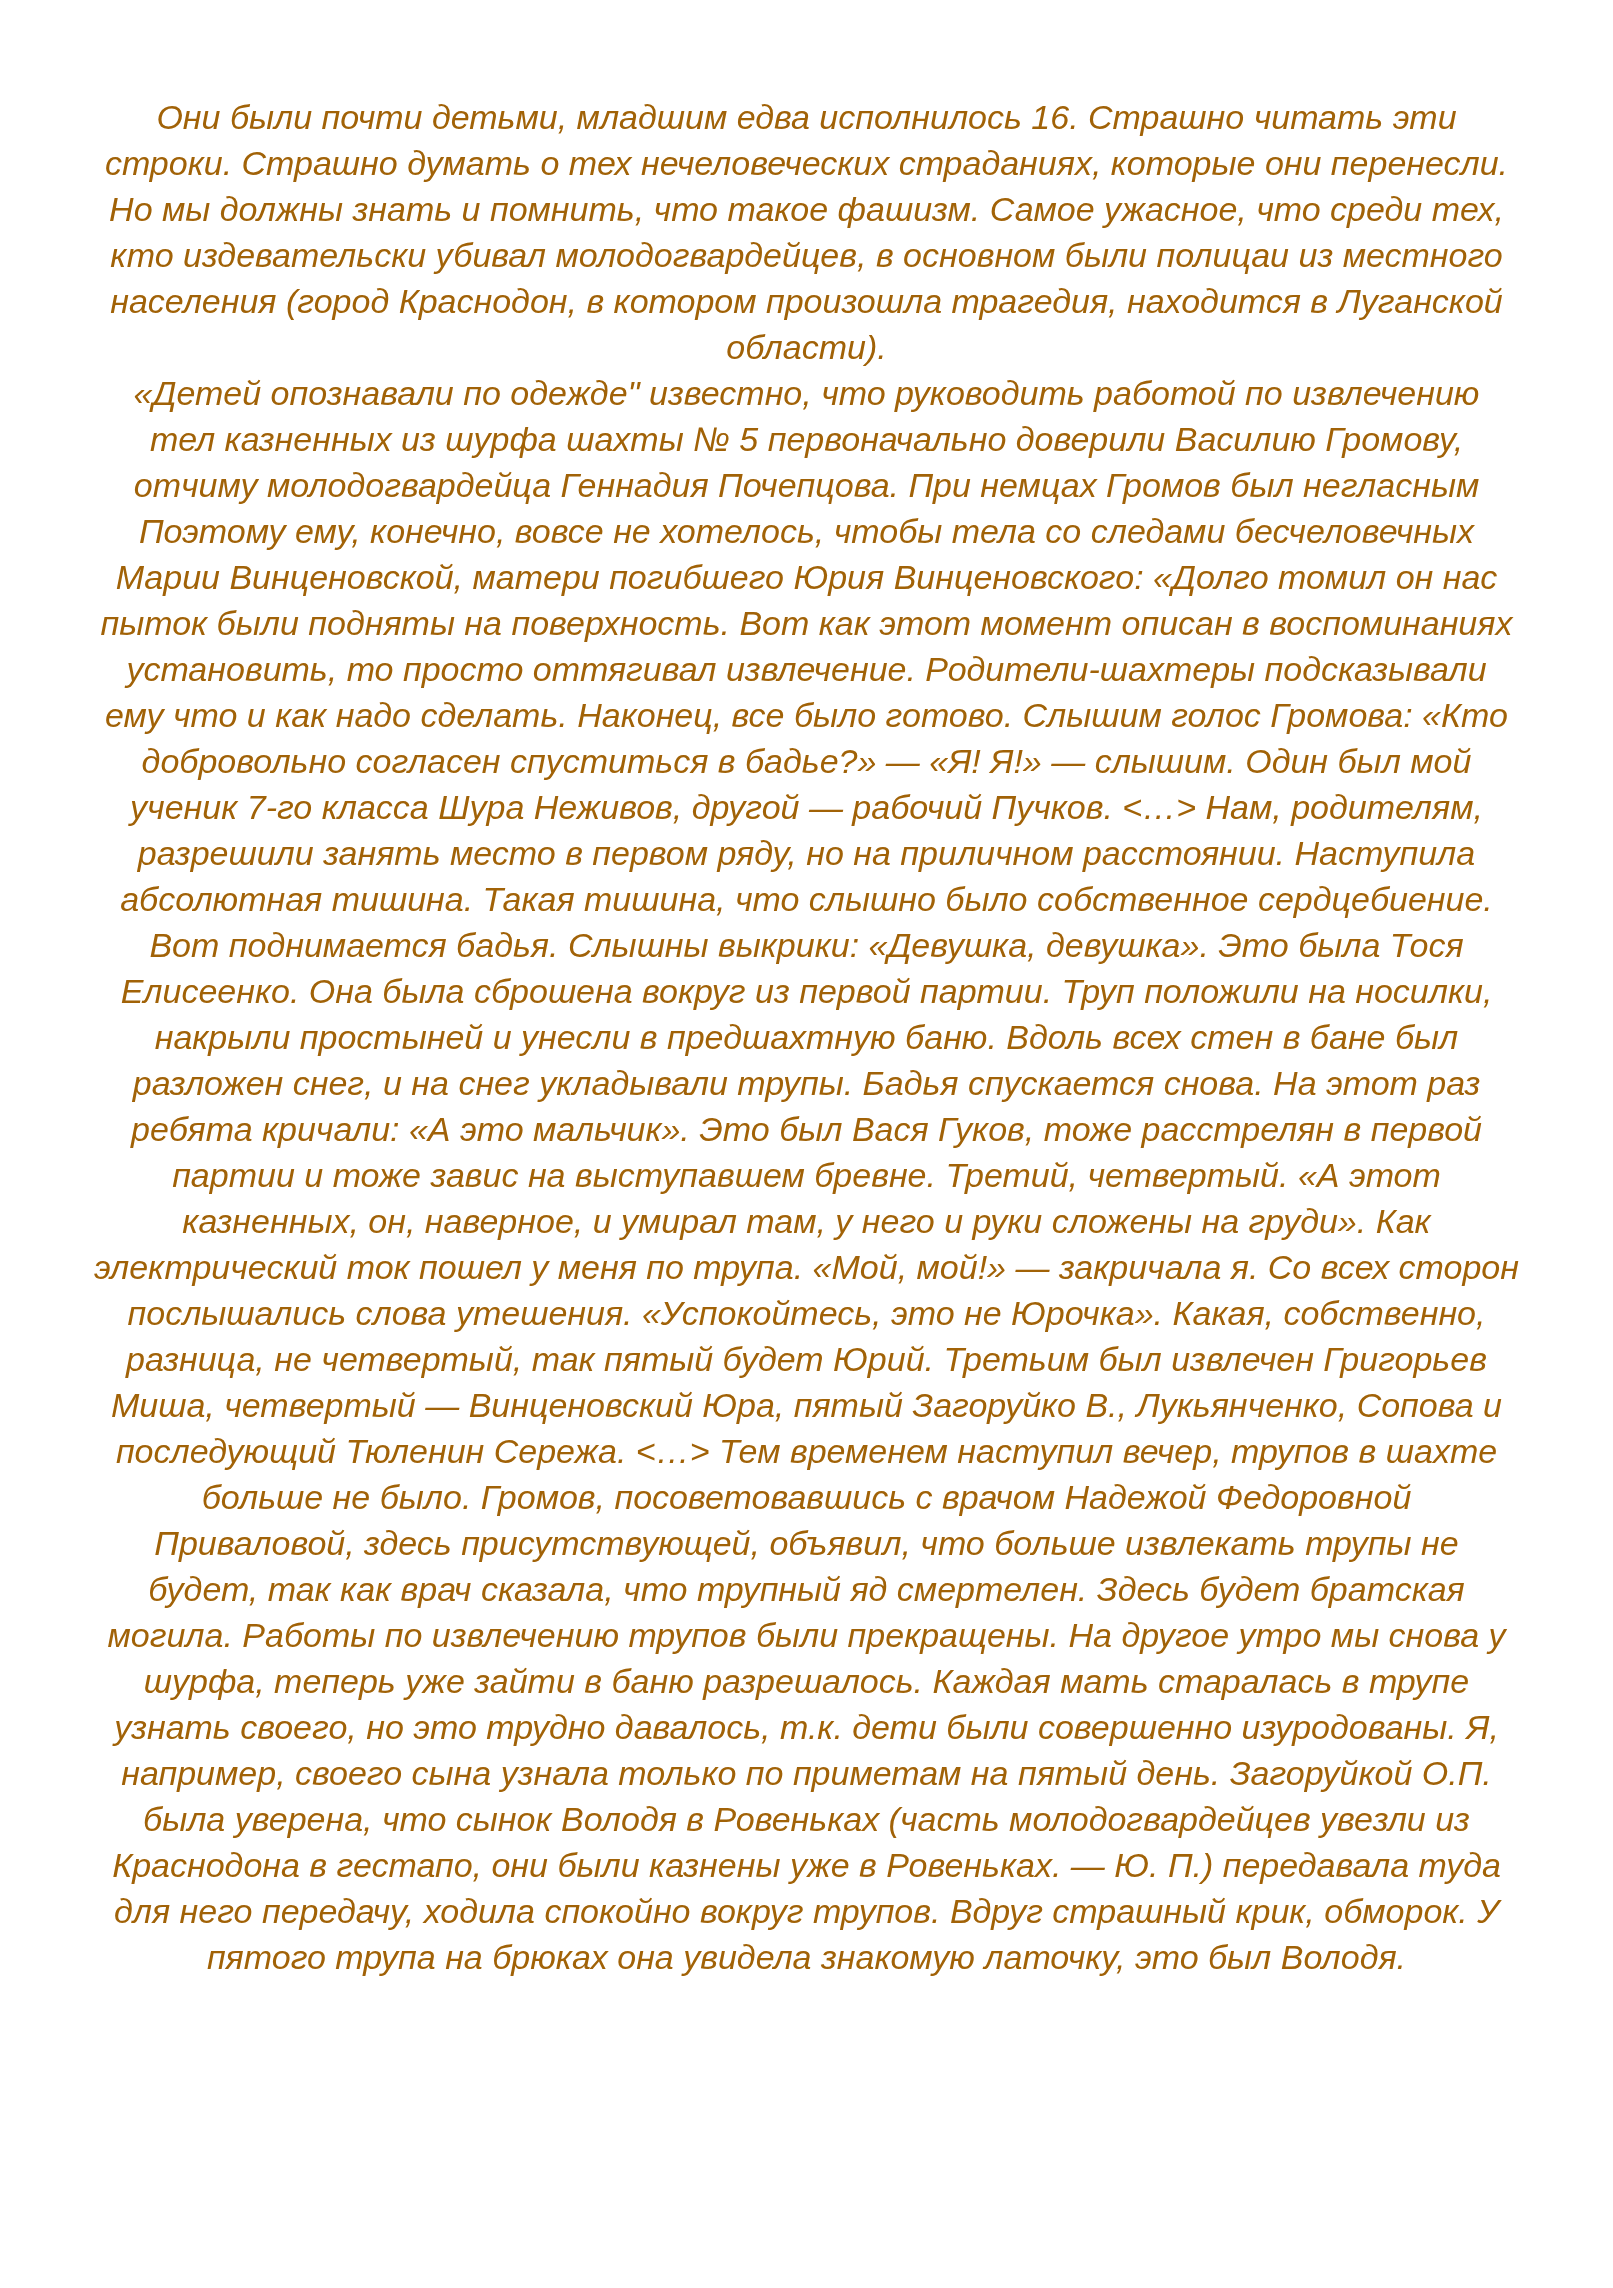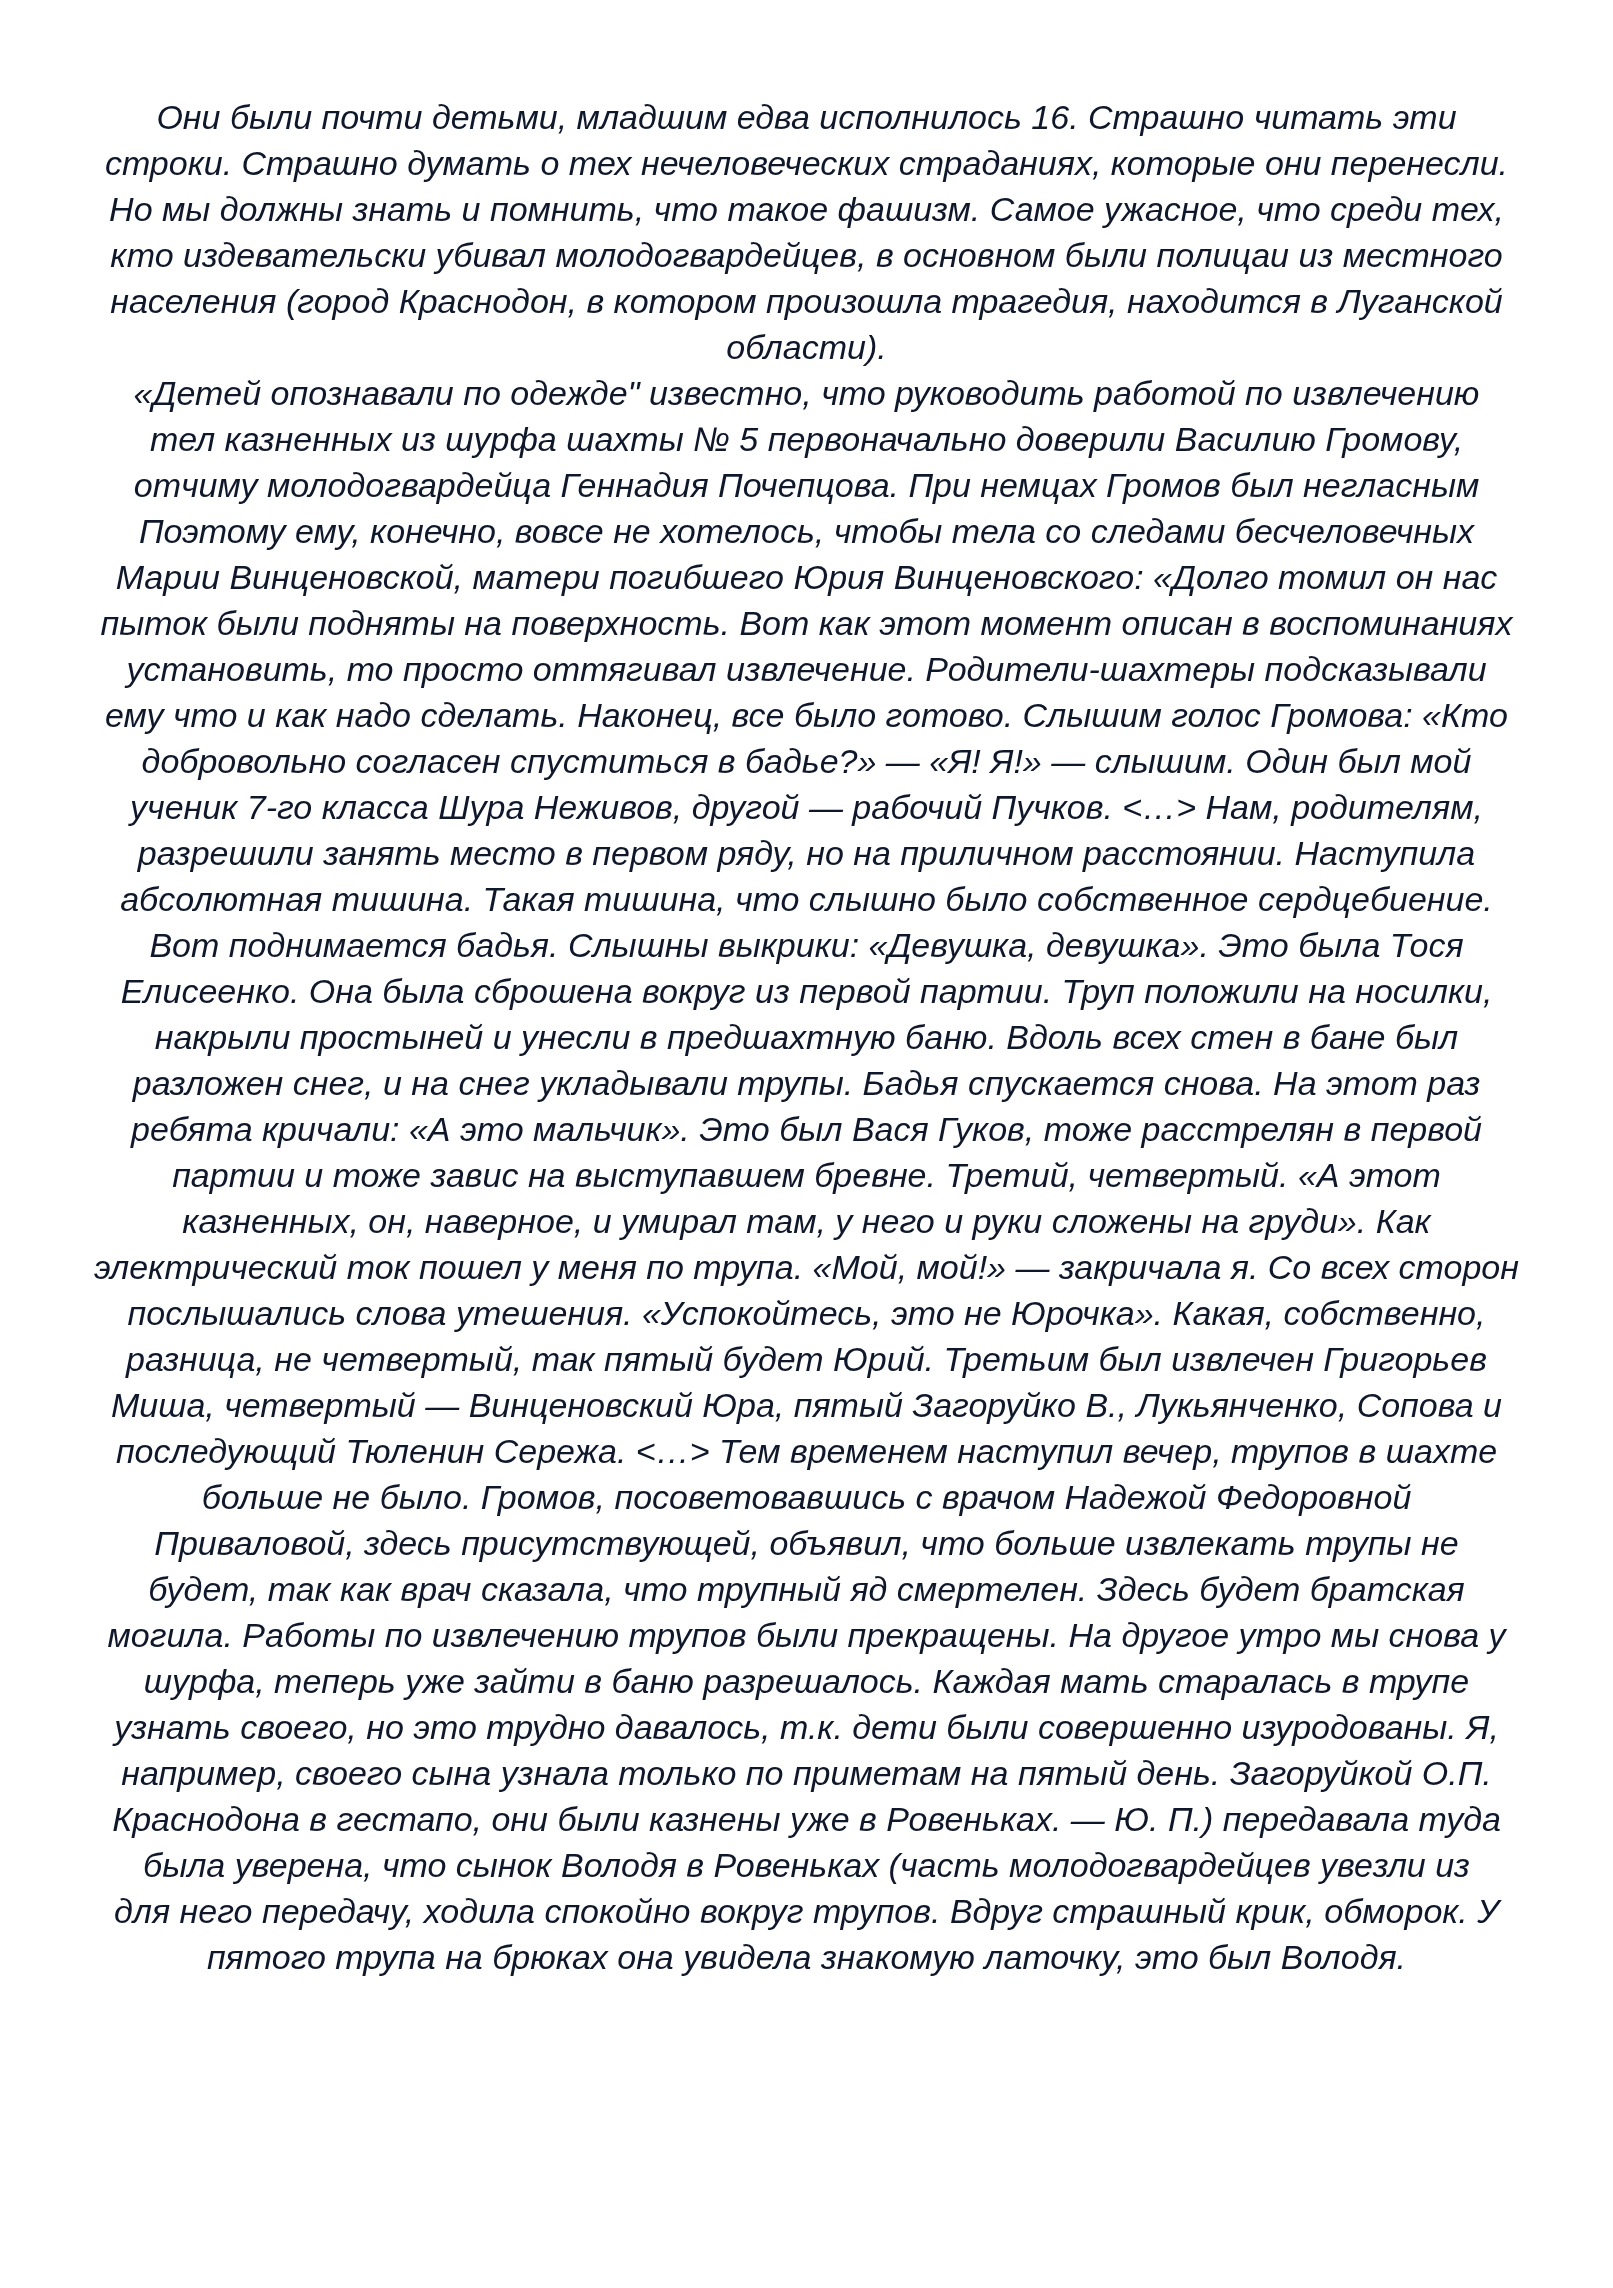--- a/index.html
+++ b/index.html
@@ -3,21 +3,21 @@
 <meta charset="utf-8">
 <style>
   html, body { margin: 0; padding: 0; background: #ffffff; }
   body { width: 1613px; height: 2289px; position: relative; overflow: hidden; }
   .page {
     position: absolute; left: 0; top: 94px; width: 1613px;
     font-family: "Liberation Sans", sans-serif;
     font-style: italic;
     font-size: 34px;
     line-height: 46px;
-    color: #0f172a;
+    color: #a16207;
     text-align: center;
   }
   .line { display: block; white-space: nowrap; height: 46px; }
 </style>
 </head>
 <body>
 
 <div class="page">
   <div>
     <span class="line">Они были почти детьми, младшим едва исполнилось 16. Страшно читать эти</span>
@@ -52,19 +52,19 @@
     <span class="line">разница, не четвертый, так пятый будет Юрий. Третьим был извлечен Григорьев</span>
     <span class="line">Миша, четвертый — Винценовский Юра, пятый Загоруйко В., Лукьянченко, Сопова и</span>
     <span class="line">последующий Тюленин Сережа. &lt;…&gt; Тем временем наступил вечер, трупов в шахте</span>
     <span class="line">больше не было. Громов, посоветовавшись с врачом Надежой Федоровной</span>
     <span class="line">Приваловой, здесь присутствующей, объявил, что больше извлекать трупы не</span>
     <span class="line">будет, так как врач сказала, что трупный яд смертелен. Здесь будет братская</span>
     <span class="line">могила. Работы по извлечению трупов были прекращены. На другое утро мы снова у</span>
     <span class="line">шурфа, теперь уже зайти в баню разрешалось. Каждая мать старалась в трупе</span>
     <span class="line">узнать своего, но это трудно давалось, т.к. дети были совершенно изуродованы. Я,</span>
     <span class="line">например, своего сына узнала только по приметам на пятый день. Загоруйкой О.П.</span>
+    <span class="line">была уверена, что сынок Володя в Ровеньках (часть молодогвардейцев увезли из</span>
     <span class="line">Краснодона в гестапо, они были казнены уже в Ровеньках. — Ю. П.) передавала туда</span>
-    <span class="line">была уверена, что сынок Володя в Ровеньках (часть молодогвардейцев увезли из</span>
     <span class="line">для него передачу, ходила спокойно вокруг трупов. Вдруг страшный крик, обморок. У</span>
     <span class="line">пятого трупа на брюках она увидела знакомую латочку, это был Володя.</span>
   </div>
 </div>
 
 
 </body></html>

